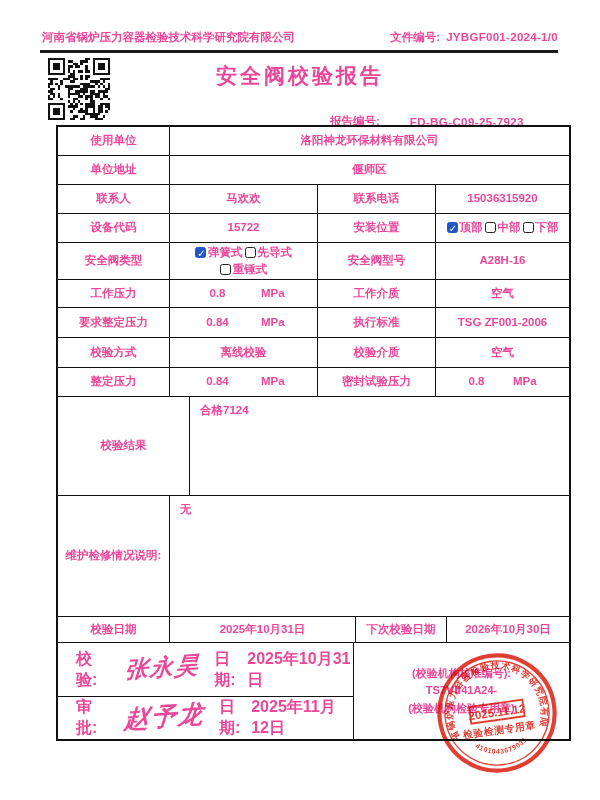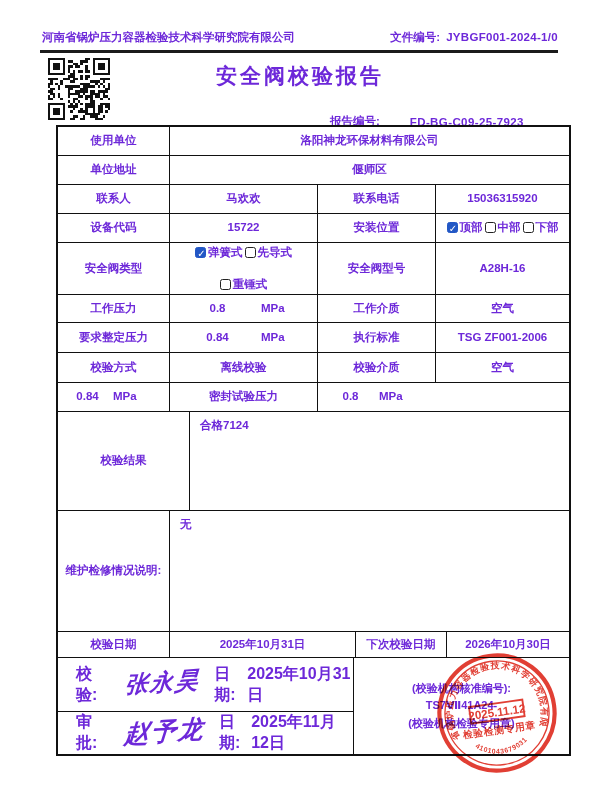--- a/index.html
+++ b/index.html
@@ -1,19 +1,19 @@
 <!DOCTYPE html>
 <html><head>
 <meta charset="utf-8">
 <style>
   * { margin:0; padding:0; box-sizing:border-box; }
   html,body { background:#e8e8e6; }
   .page {
     position:relative; width:600px; height:800px; margin:0 auto;
-    background:#fff; overflow:hidden; color:#6d28d9;
+    background:#fff; overflow:hidden; color:#ec4899;
     font-family:"Liberation Sans","DejaVu Sans",sans-serif; font-weight:700;
   }
   
   .hdr { position:absolute; left:42px; right:42px; top:30px; display:flex; justify-content:space-between; font-size:11.5px; }
   .hdr .doc-no { white-space:nowrap; }
   .hdr .doc-no .val { margin-left:6px; letter-spacing:0.3px; }
   .hdr-rule { position:absolute; left:40px; right:42px; top:50px; height:2.5px; background:#1b1b1b; }
   
   .qr { position:absolute; left:48px; top:58px; width:62px; height:62px; }
   .qr svg { width:100%; height:100%; }
@@ -32,21 +32,21 @@
   .rsign { grid-template-columns:295px 1fr; }
   .c { display:flex; align-items:center; justify-content:center; border-left:1.5px solid #111; font-size:11.5px; text-align:center; padding:2px 4px; line-height:1.35; }
   .c:first-child { border-left:none; }
   .c.big { align-items:flex-start; justify-content:flex-start; text-align:left; padding:6px 10px; }
   .h28 { height:28px; } .h36 { min-height:36px; } .h27 { height:27px; } .h29 { height:29px; }
   .h98 { height:98px;margin-left:20px; } .h120 { height:120px; } .h25 { height:25px; }
   .vu { display:flex; width:100%; align-items:center; }
   .vu .v { flex:1; text-align:center; }
   .vu .u { width:52px; text-align:left; }
   
-  .optwrap { display:flex; flex-wrap:wrap; justify-content:center; align-items:center; row-gap:16px; }
+  .optwrap { display:flex; flex-wrap:wrap; justify-content:center; align-items:center; row-gap:1px; }
   .opt { display:inline-flex; align-items:center; margin:0 1px; }
   .cb { width:11px; height:11px; border:1.6px solid #222; border-radius:2.5px; display:inline-block; margin-right:2px; position:relative; background:#fff; flex:none; }
   .cb.checked { background:#2257c5; border-color:#2257c5; }
   .cb.checked::after { content:"\2713"; position:absolute; left:0; top:-1px; width:11px; text-align:center; font-size:10px; color:#fff; font-weight:700; }
   .sig { font-family:"DejaVu Serif",serif; font-style:italic; font-weight:700; font-size:23px; letter-spacing:2px; transform:rotate(-4deg) skewX(-8deg); display:inline-block; margin:0 14px 4px 16px; white-space:nowrap; }
   .sig.approve { font-size:25px; }
   .leftstack { display:flex; flex-direction:column; }
   .leftstack .srow1 { height:54px; border-bottom:1.5px solid #111; display:flex; align-items:center; padding-left:18px; }
   .leftstack .srow2 { height:42px; display:flex; align-items:center; padding-left:18px; }
   .agencycell { border-left:1.5px solid #111; display:flex; flex-direction:column; justify-content:center; align-items:center; font-size:11px; line-height:1.6; padding:2px; }
@@ -381,20 +381,21 @@
     </div>
 
     <div class="t-row r4">
       <div class="c h29">校验方式</div>
       <div class="c h29">离线校验</div>
       <div class="c h29">校验介质</div>
       <div class="c h29">空气</div>
     </div>
 
     <div class="t-row r4">
+      <div class="c h28">整定压力</div>
       <div class="c h28">
         <span class="vu">
             <span class="v">0.84</span>
             <span class="u">MPa</span>
           </span>
       </div>
       <div class="c h28">密封试验压力</div>
       <div class="c h28">
         <span class="vu">
             <span class="v">0.8</span>

